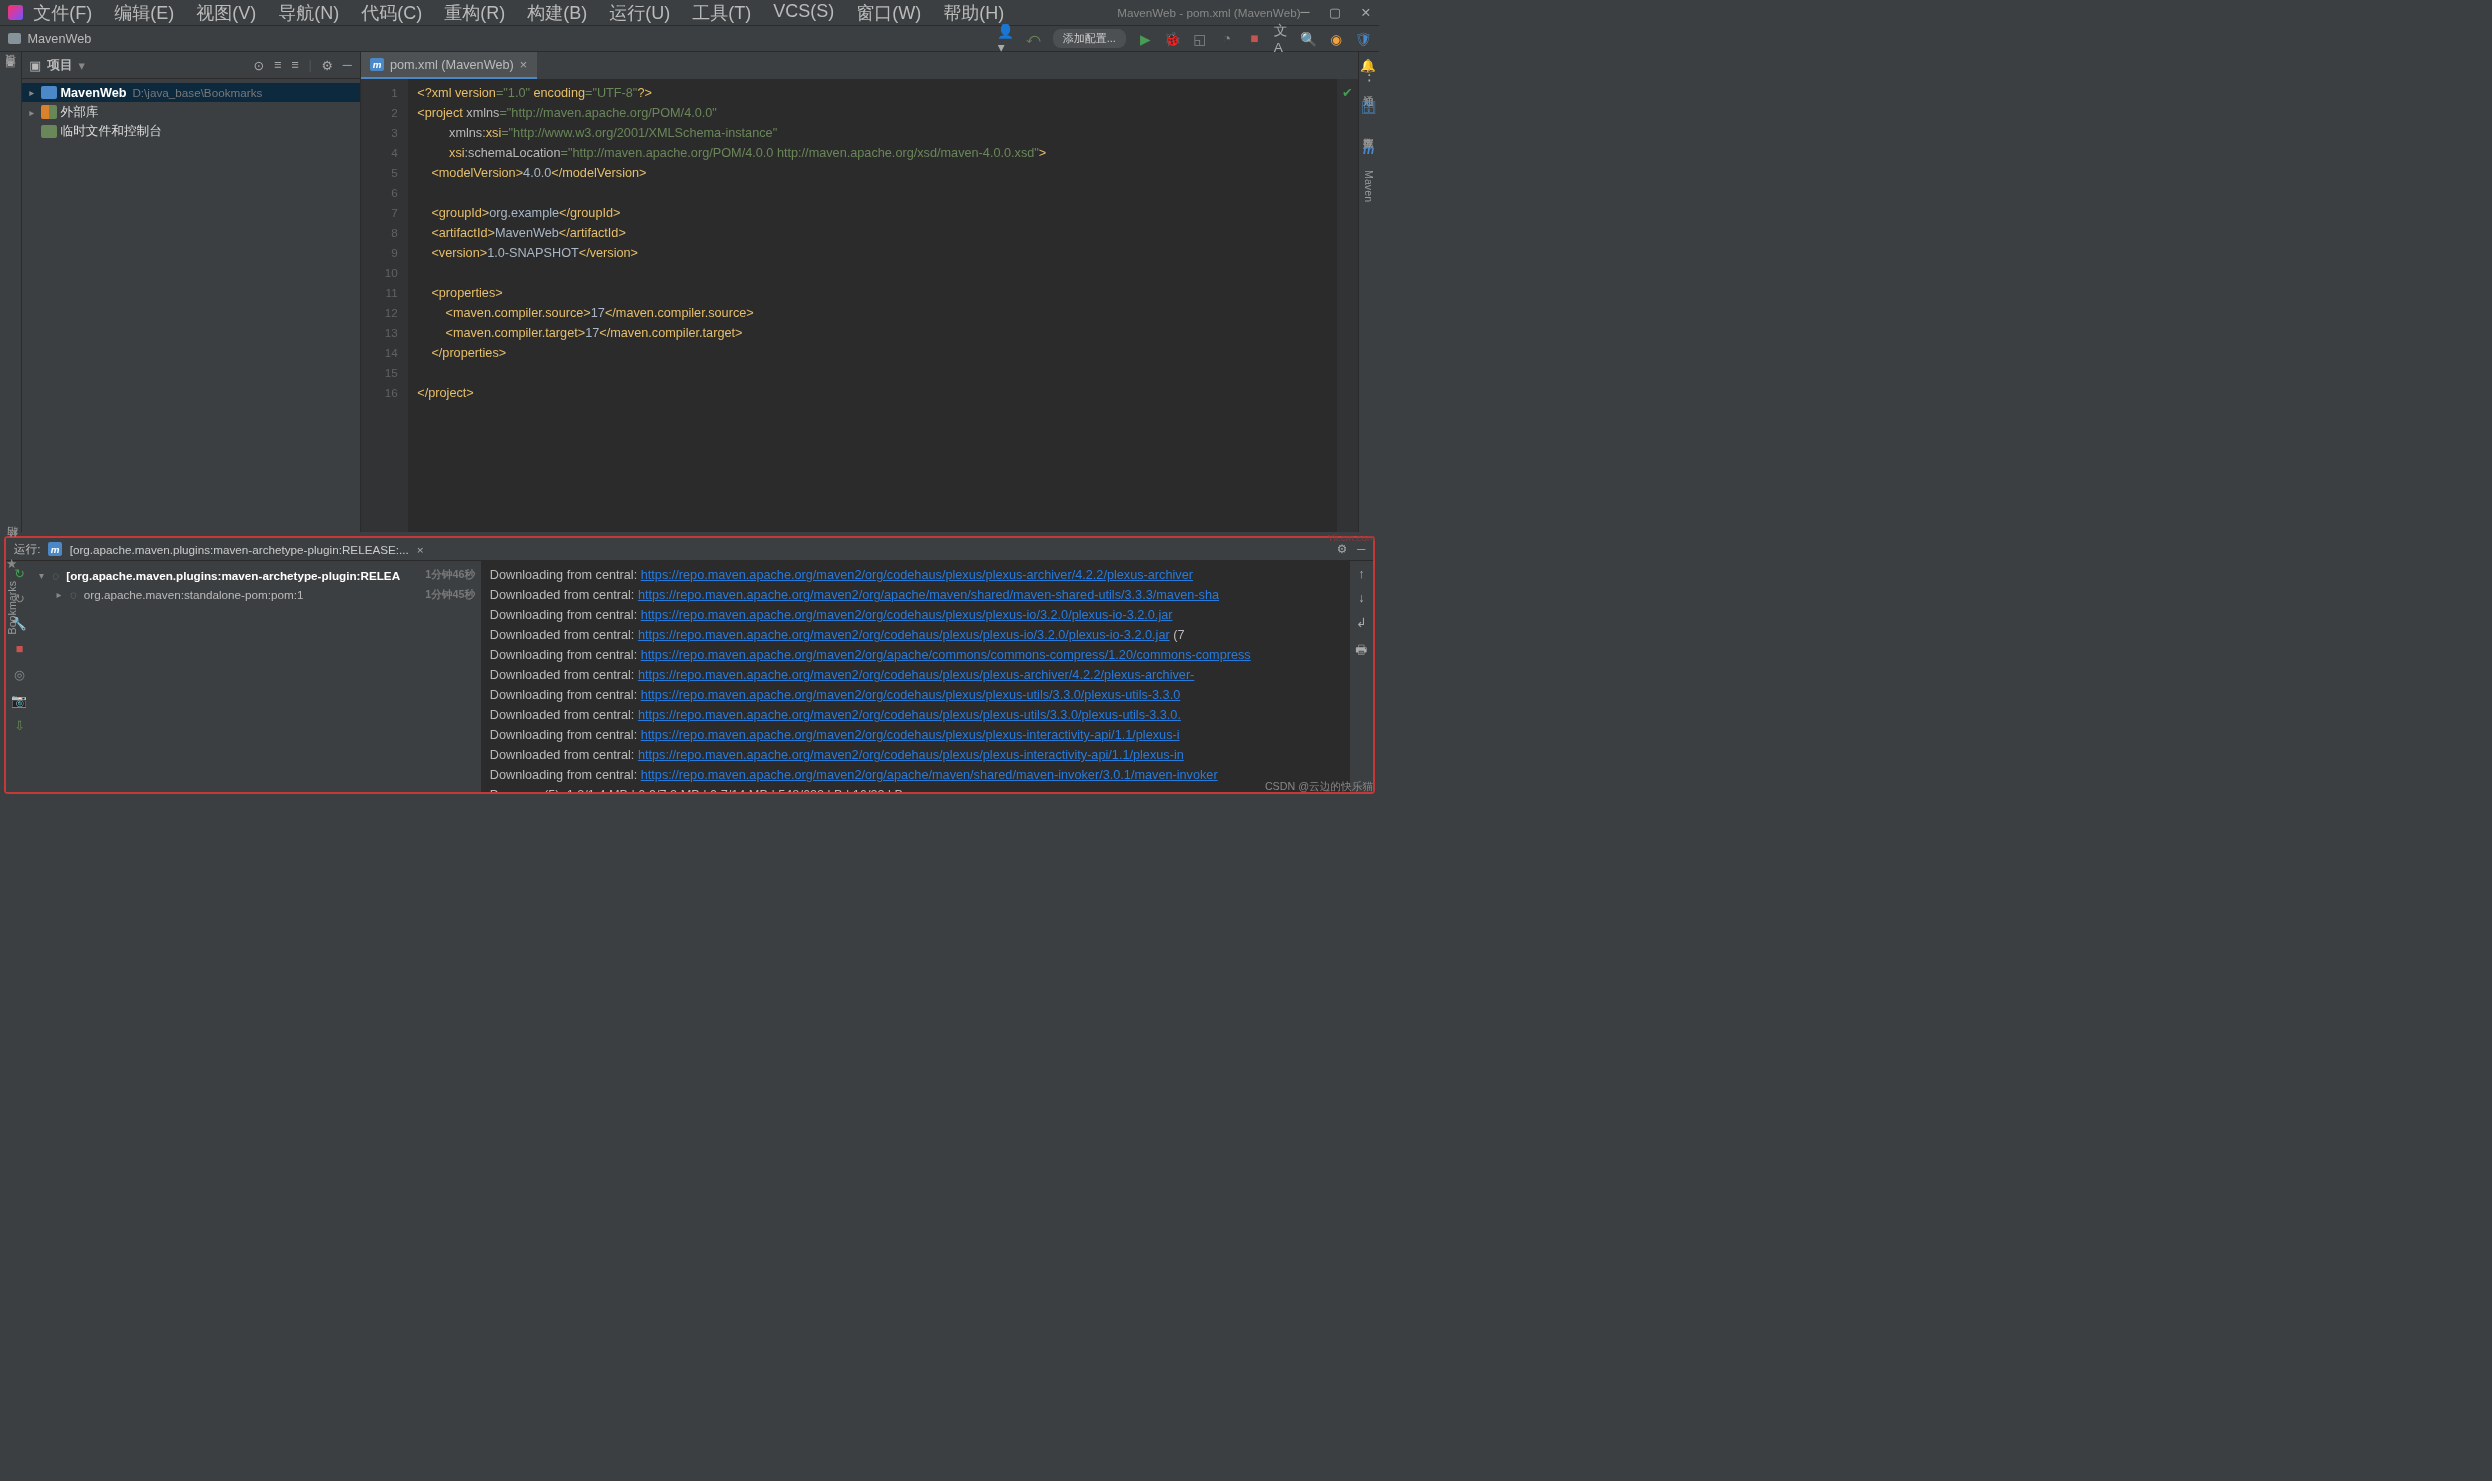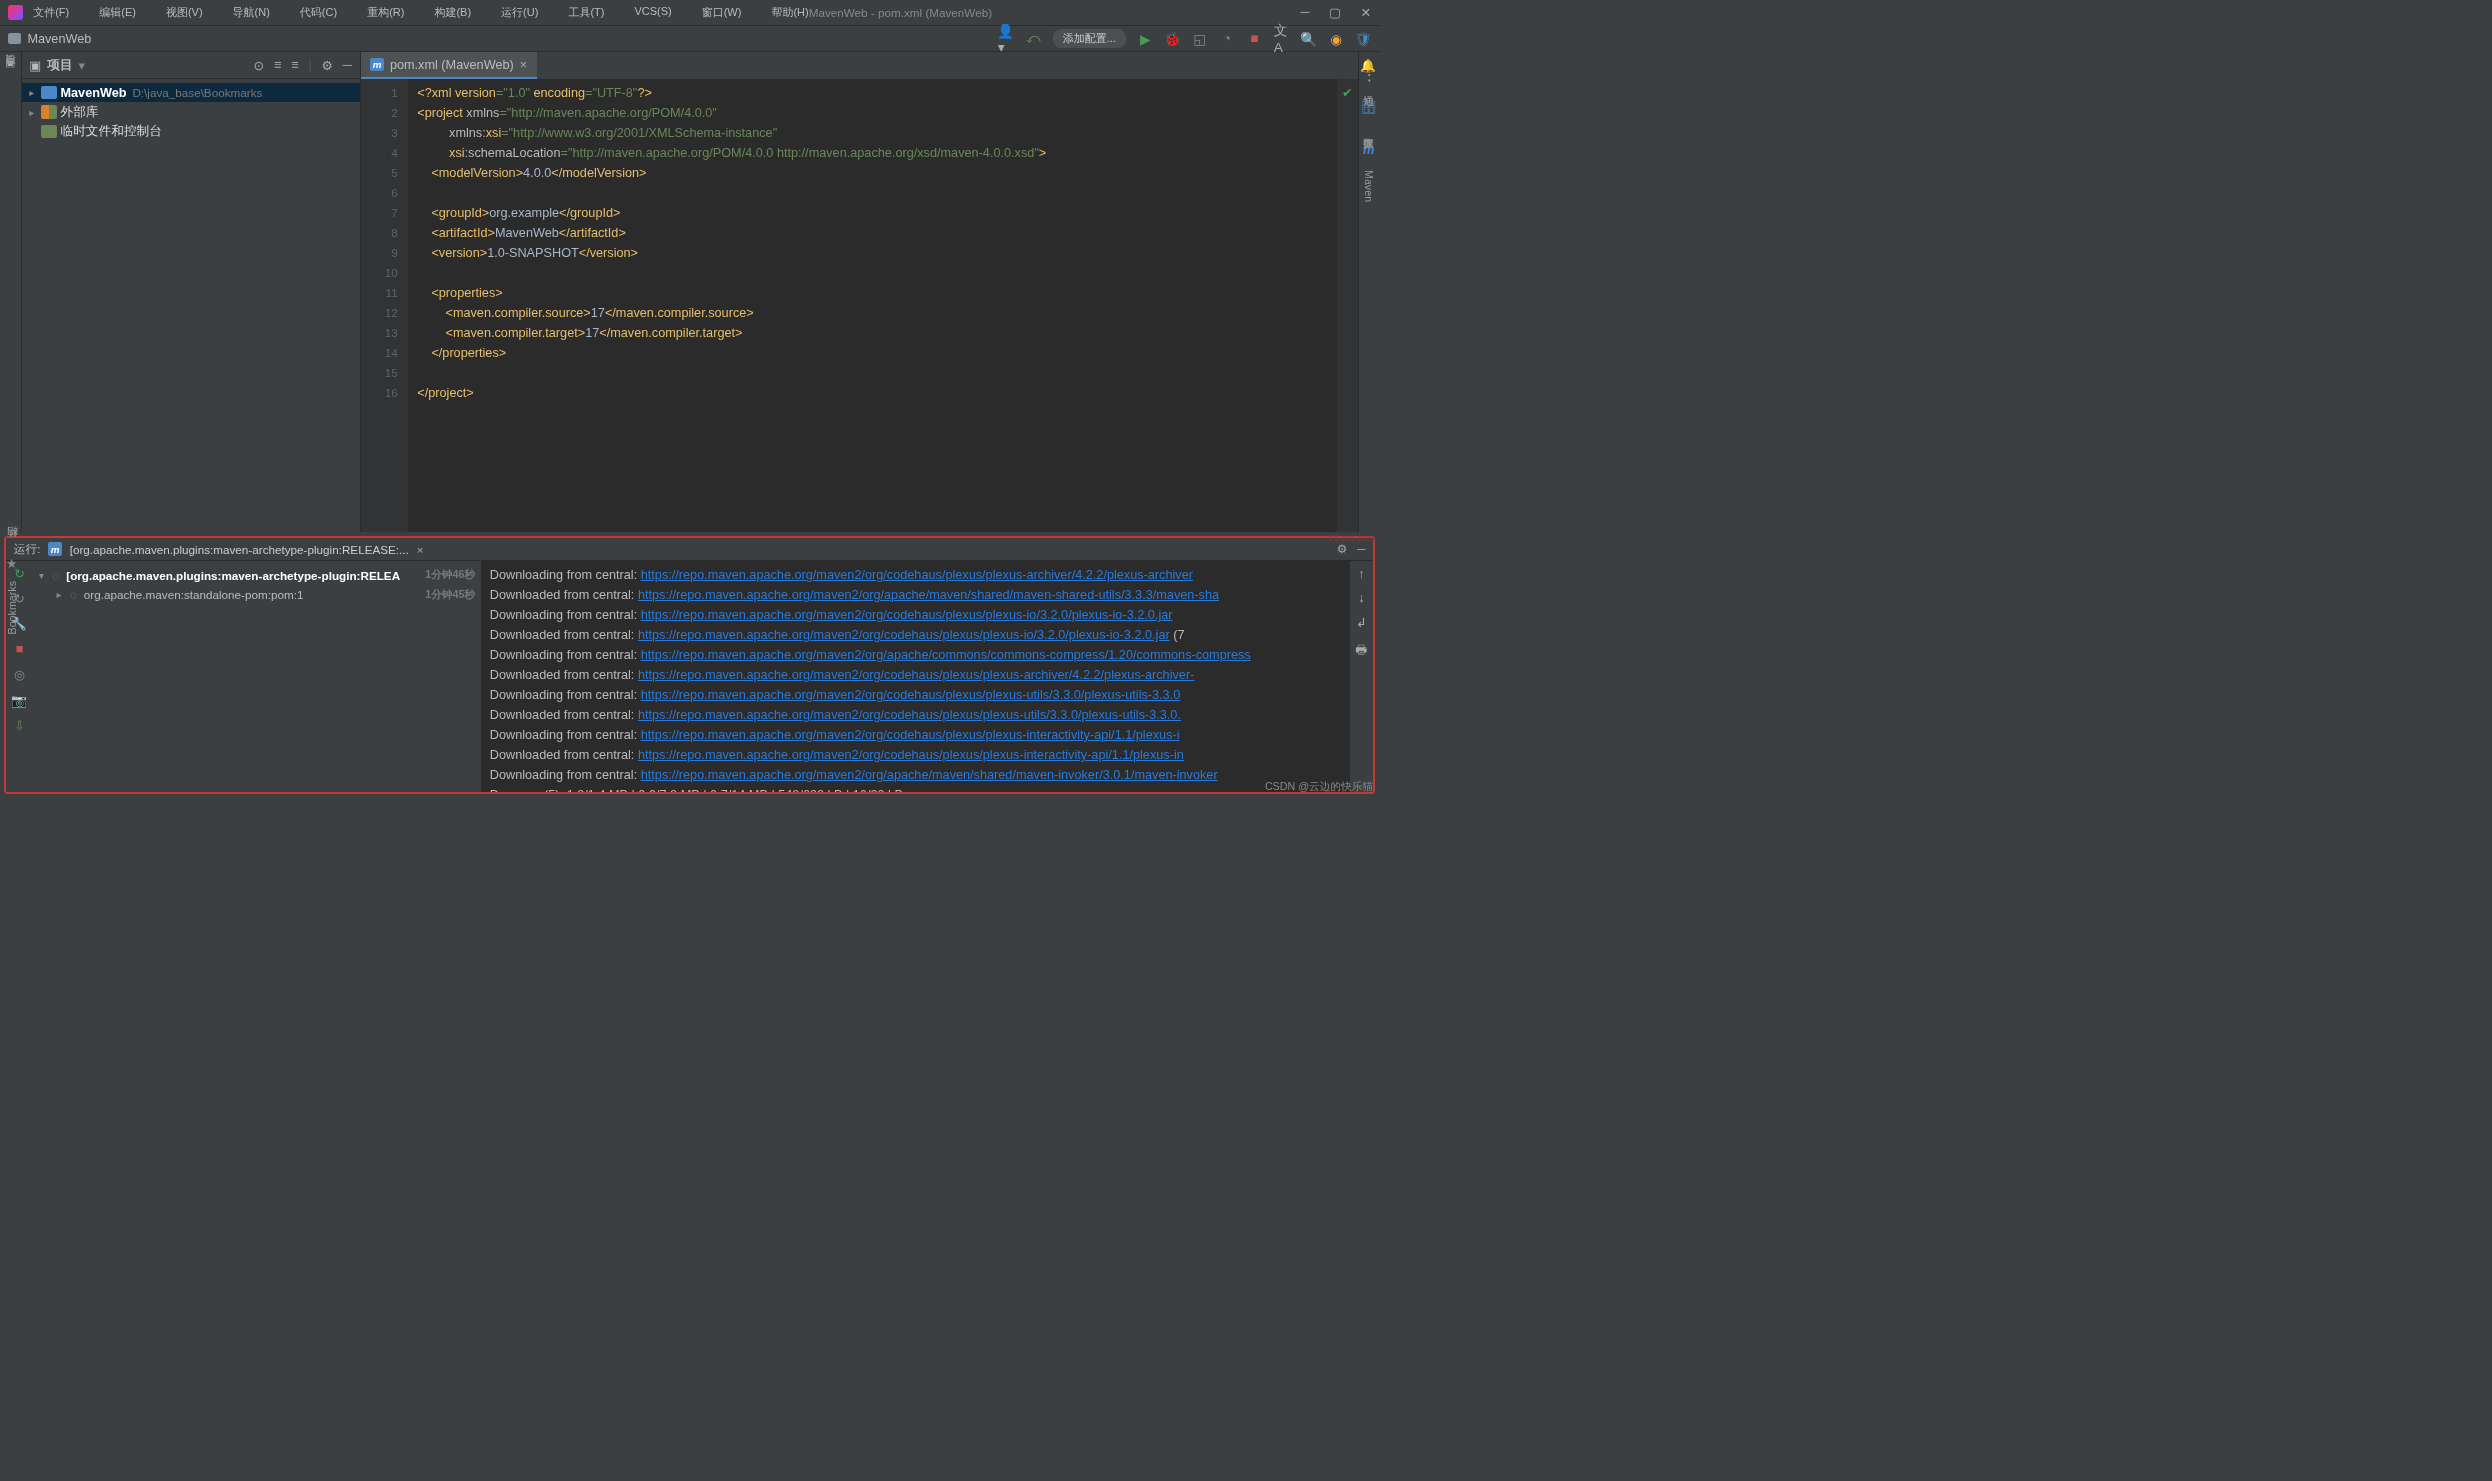--- a/index.html
+++ b/index.html
@@ -1,21 +1,21 @@
 <!DOCTYPE html>
 <html><head>
 <meta charset="utf-8">
 <style>
 *{margin:0;padding:0;box-sizing:border-box;font-family:"Microsoft YaHei",sans-serif;}
 body{background:#3c3f41;color:#bbb;font-size:12.7px;overflow:hidden;width:1379px;height:817px;position:relative;}
 .titlebar{height:26px;background:#3c3f41;display:flex;align-items:center;padding:0 7.8px;border-bottom:1px solid #2b2b2b;}
 .titlebar .logo{width:15.6px;height:15.6px;background:linear-gradient(135deg,#fe315d,#c33fb6,#6b57ff);border-radius:2.9px;margin-right:9.8px;}
-.menu{display:flex;gap:30px;font-size:11px;text-align:right;}
+.menu{display:flex;gap:22px;font-size:18px;text-align:right;}
 .menu span{cursor:pointer;}
-.title-center{flex:1;text-align:left;color:#888;font-size:11.7px;}
+.title-center{flex:1;text-align:right;color:#888;font-size:11.7px;}
 .winbtns{display:flex;gap:19.5px;color:#aaa;}
 .navbar{height:26px;background:#3c3f41;display:flex;align-items:center;padding:0 7.8px;border-bottom:1px solid #2b2b2b;}
 .navbar .folder-icon{width:13.7px;height:11.7px;background:#87939a;border-radius:2px;margin-right:5.9px;}
 .navbar-right{margin-left:auto;display:flex;gap:11.7px;align-items:center;}
 .navbar-right .cfg{background:#4c5052;padding:2px 9.8px;border-radius:8px;font-size:11px;color:#ccc;}
 .icn{width:15.6px;height:15.6px;display:inline-flex;align-items:center;justify-content:center;font-size:13.7px;}
 .main{display:flex;height:480px;}
 .leftbar{width:21.5px;background:#3c3f41;border-right:1px solid #2b2b2b;display:flex;flex-direction:column;align-items:center;padding-top:3.9px;gap:3.9px;}
 .leftbar .rot{writing-mode:vertical-rl;transform:rotate(180deg);font-size:10.7px;color:#999;}
 .project-panel{width:339px;background:#3c3f41;border-right:1px solid #2b2b2b;}

